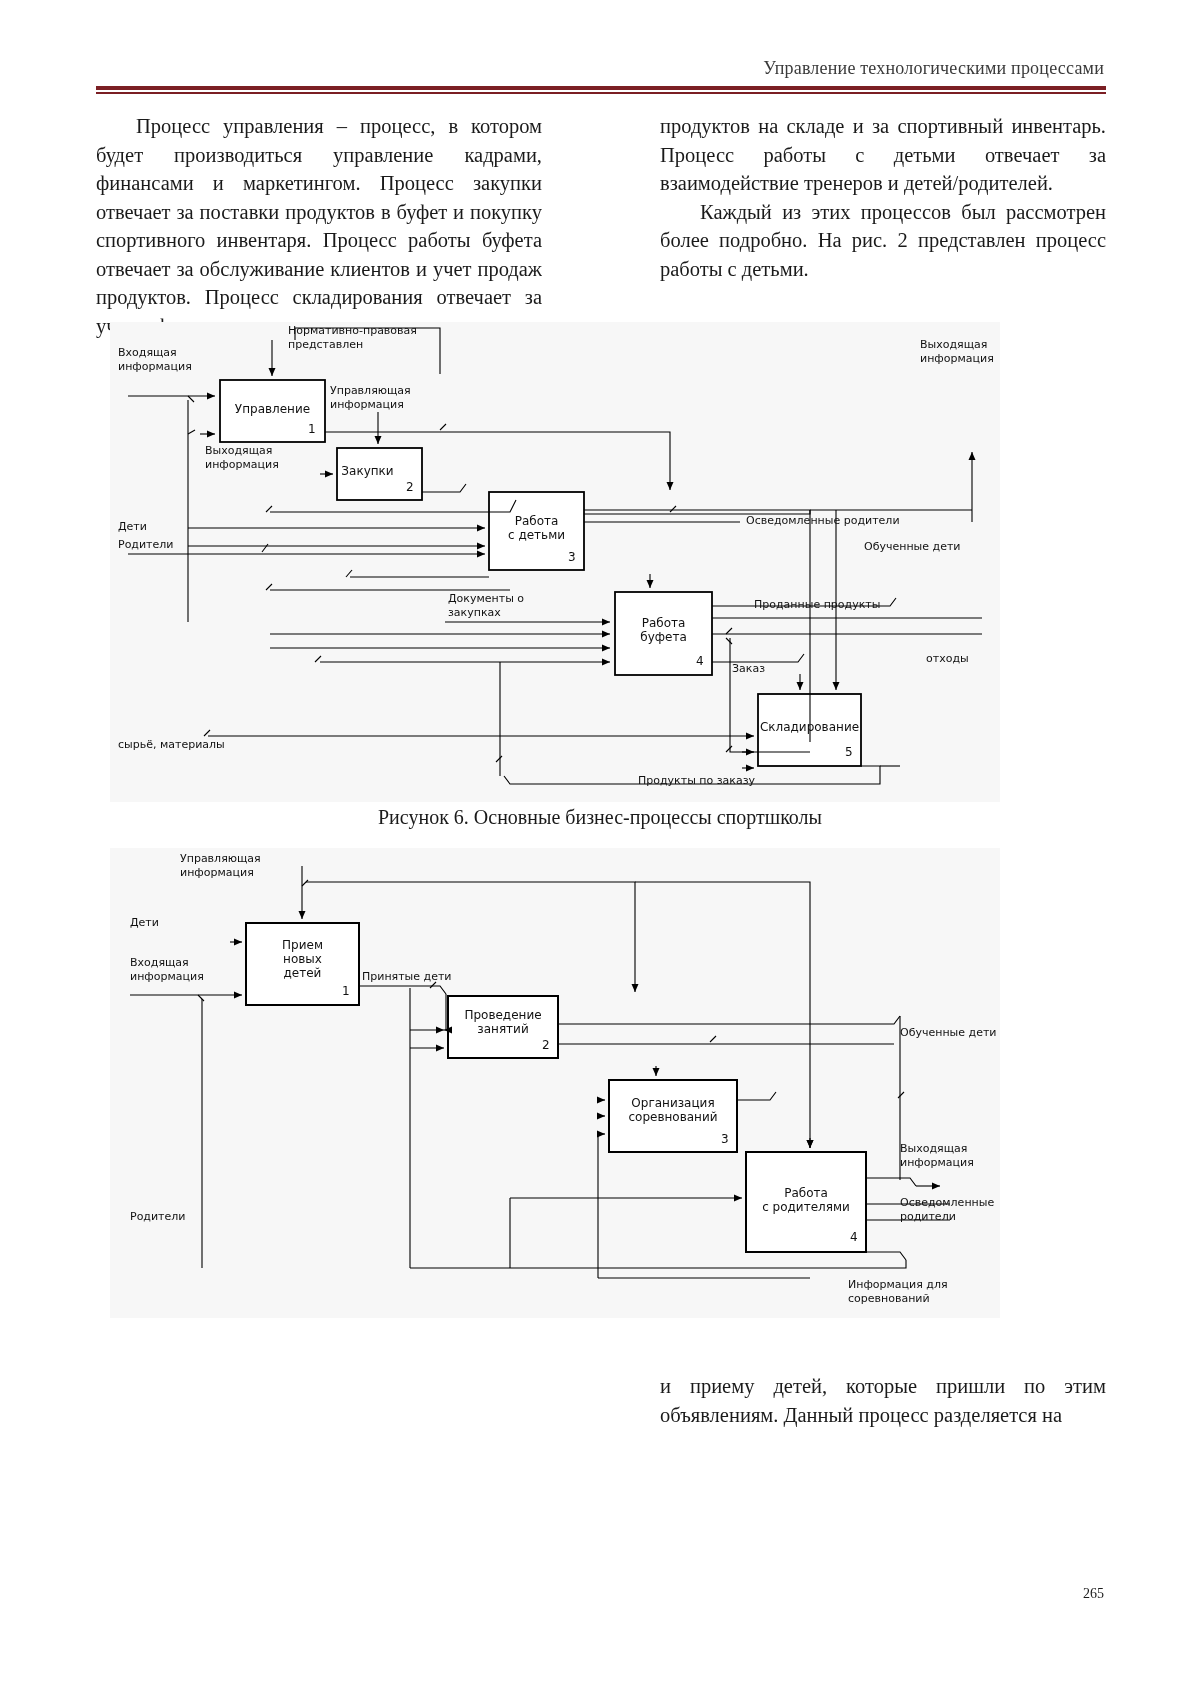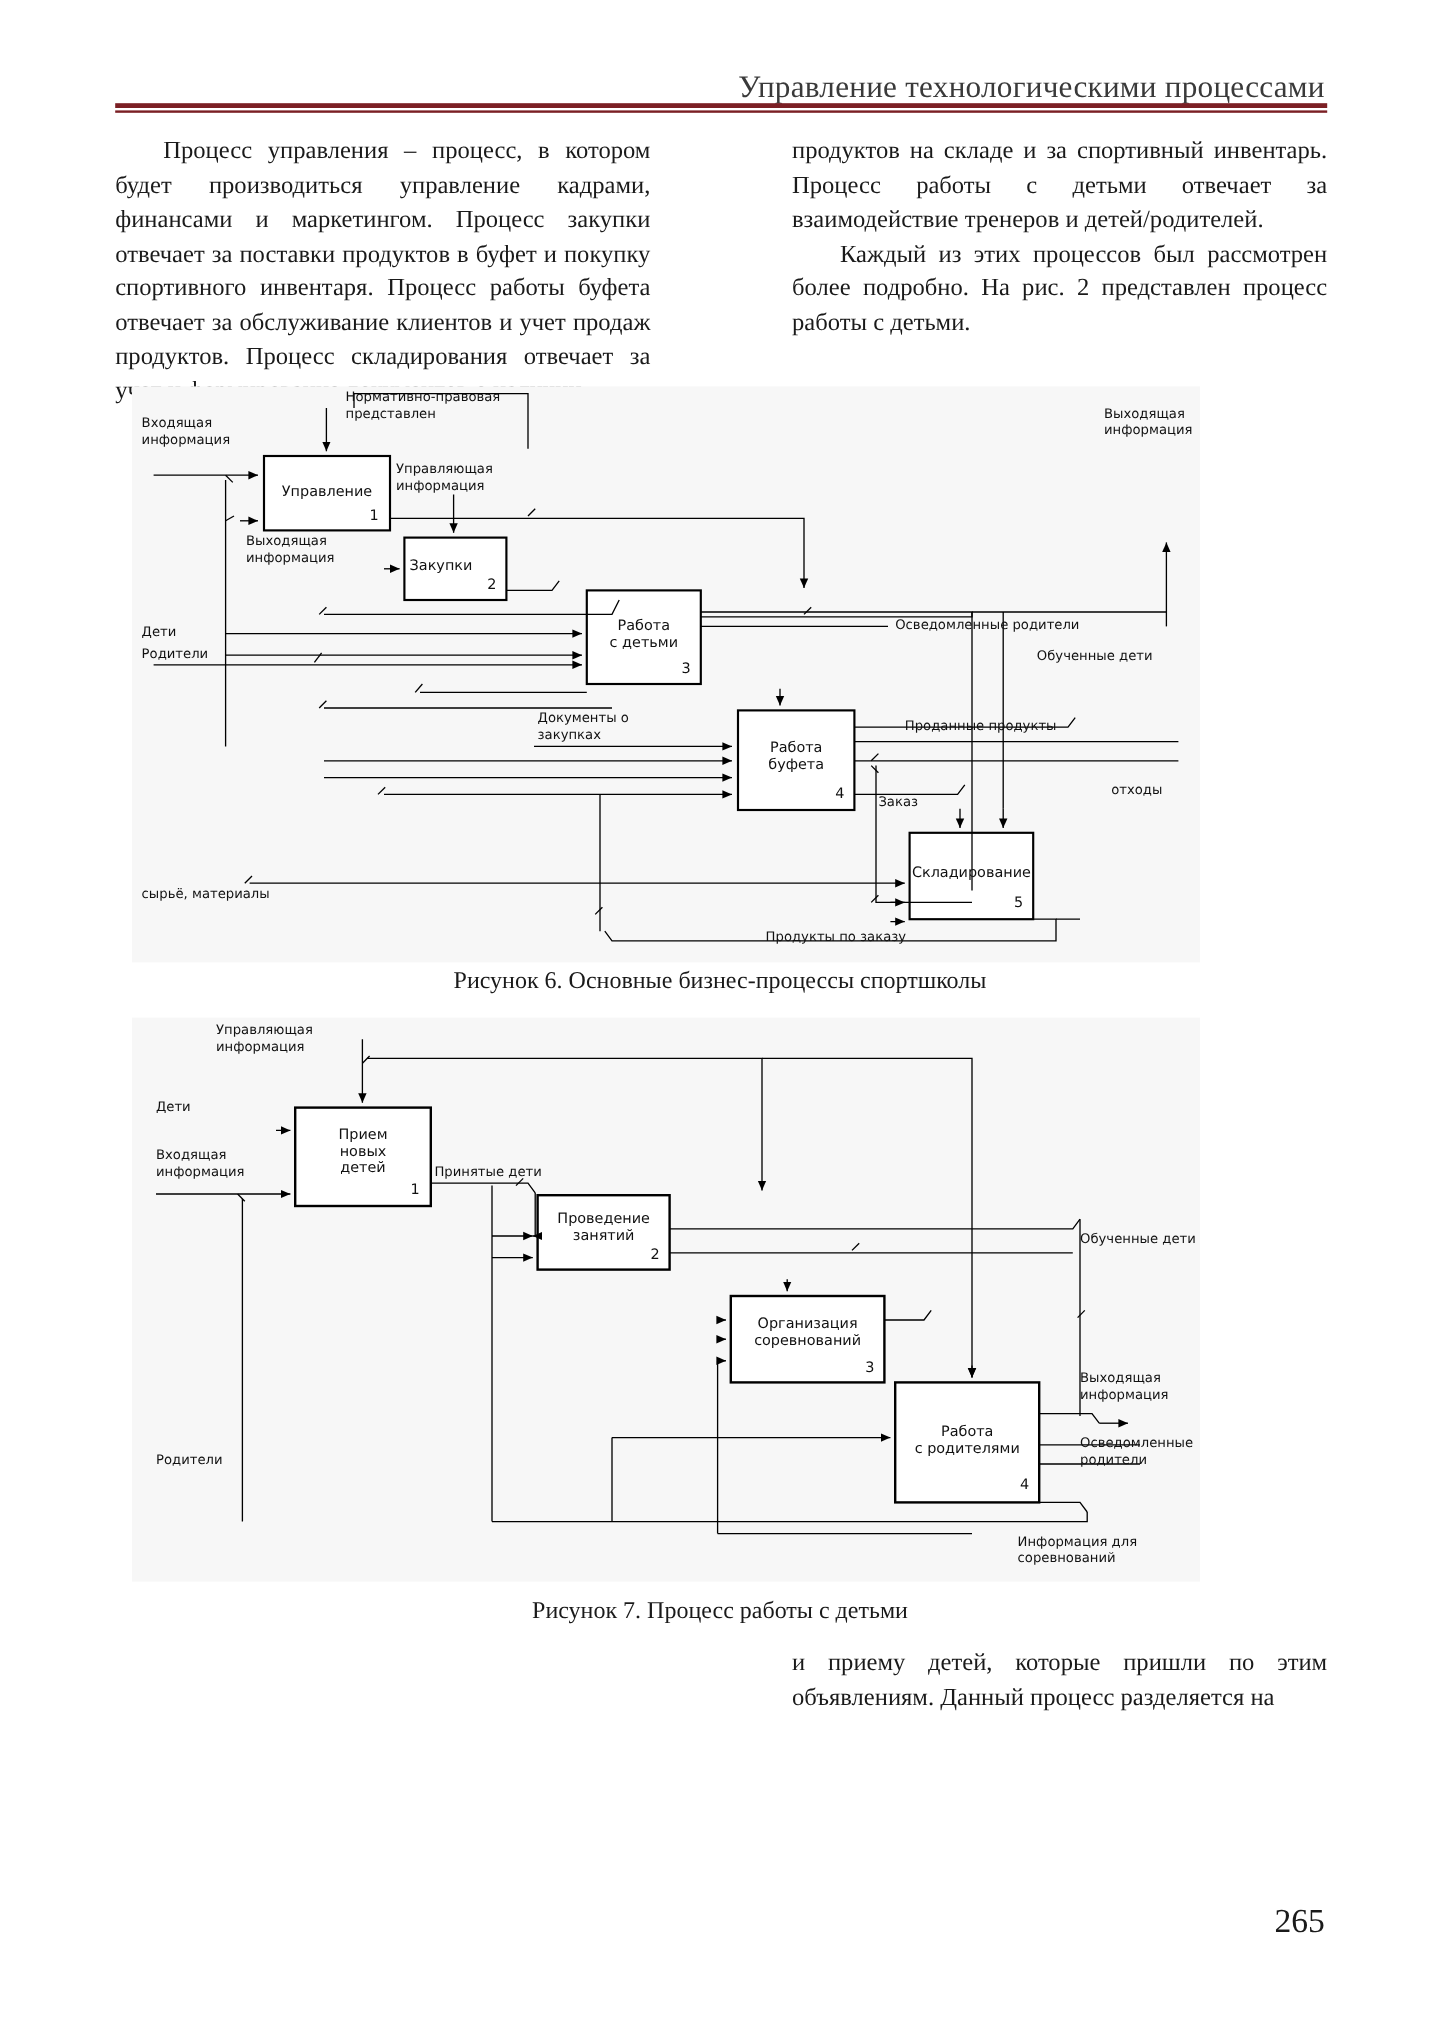--- a/index.html
+++ b/index.html
@@ -16,21 +16,21 @@
     color: #1a1a1a;
     overflow: hidden;
   }
 
   
   .runhead {
     position: absolute;
     top: 58px;
     right: 96px;
     font-family: "Liberation Serif", serif;
-    font-size: 26px;
+    font-size: 18px;
     color: #3a3a3a;
     letter-spacing: 0.2px;
     white-space: nowrap;
   }
   .rule-wrap {
     position: absolute;
     left: 96px;
     top: 86px;
     width: 1010px;
   }
@@ -106,21 +106,21 @@
     font-family: "DejaVu Sans", "Liberation Sans", sans-serif;
     font-size: 12px;
     color: #111;
   }
 
   
   .pagenum {
     position: absolute;
     right: 96px;
     top: 1586px;
-    font-size: 28px;
+    font-size: 14px;
     font-family: "Liberation Serif", serif;
   }
 </style>
 </head>
 <body>
 
 <div class="page">
 
   <div class="runhead">Управление технологическими процессами</div>
   <div class="rule-wrap">
@@ -377,21 +377,20 @@
       <div class="boxlabel" style="left:499px; top:248px; width:128px;">Организация
 соревнований</div>
       <div class="boxnum" style="left:611px; top:284px;">3</div>
 
       <div class="boxlabel" style="left:636px; top:338px; width:120px;">Работа
 с родителями</div>
       <div class="boxnum" style="left:740px; top:382px;">4</div>
     </div>
   </div>
 
-  <div class="figcaption" id="caption-7">Рисунок 7. Процесс работы с детьми</div>
 
 
   <div class="col right" style="top:1372px;">
     <p>и приему детей, которые пришли по этим объявлениям. Данный процесс разделяется на</p>
   </div>
 
   <div class="pagenum">265</div>
 
 </div>
 

